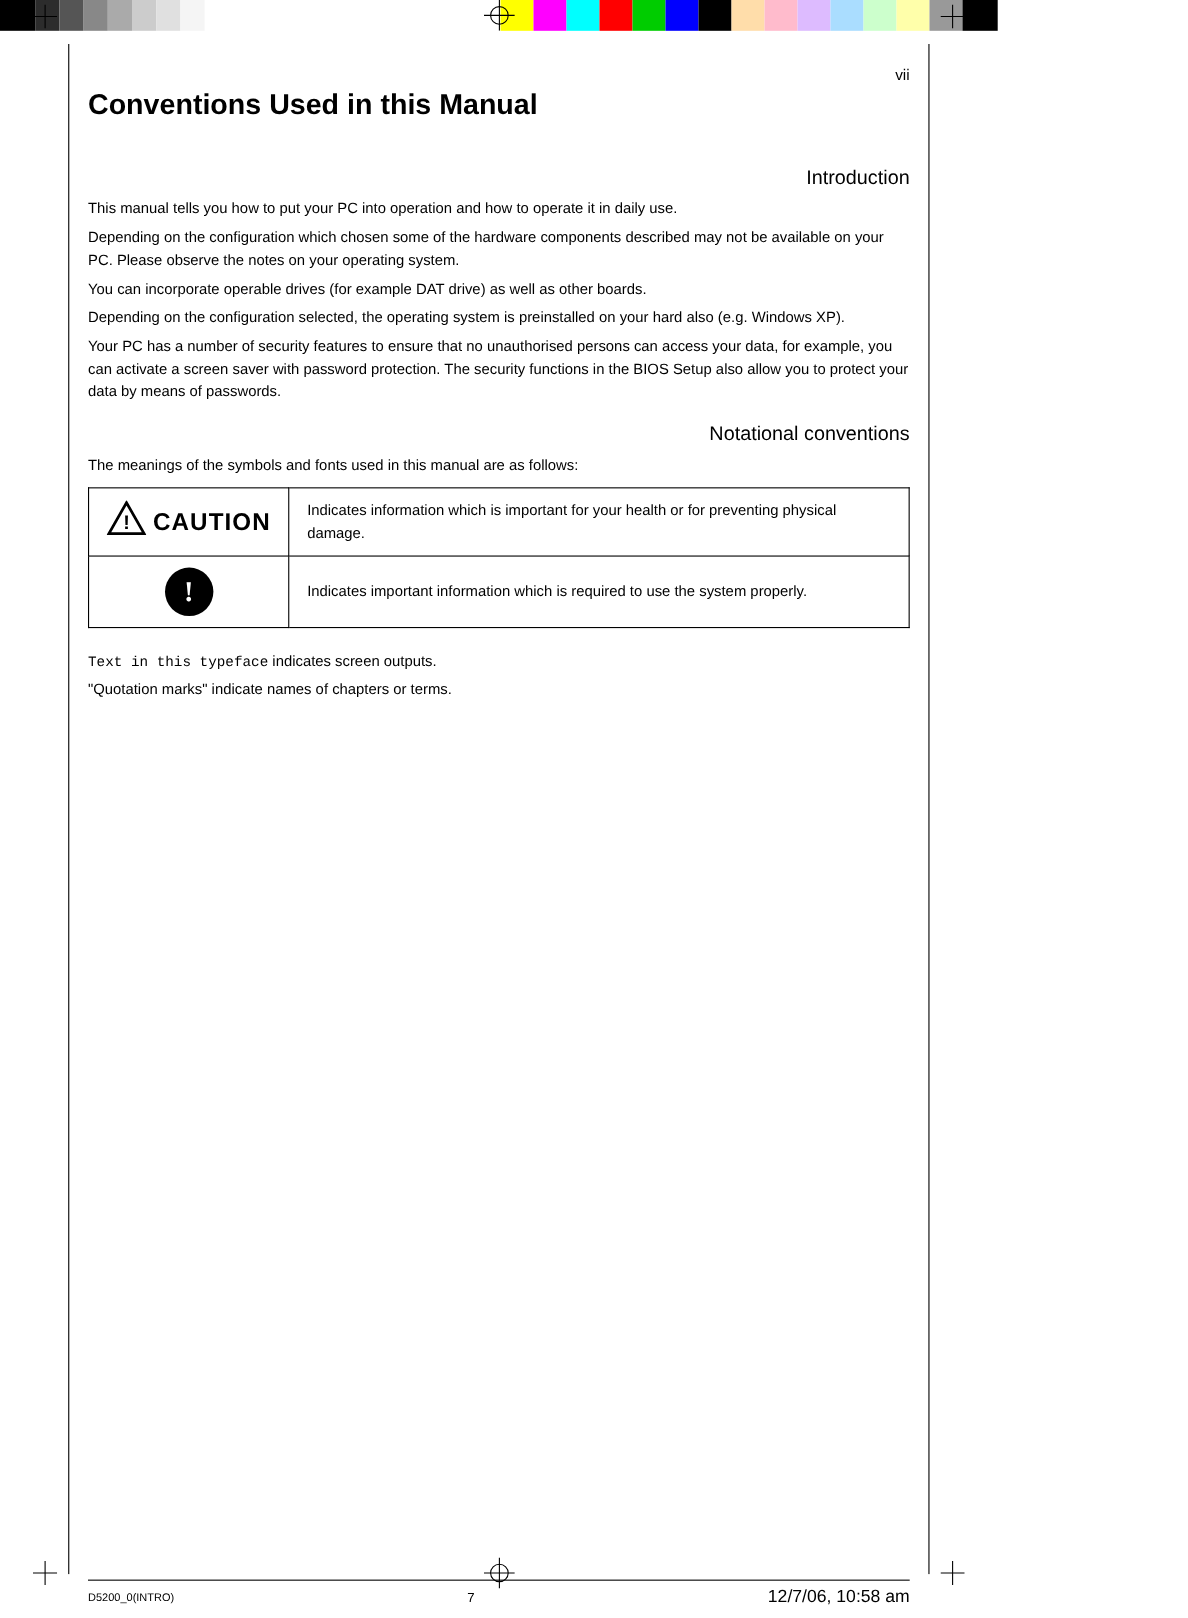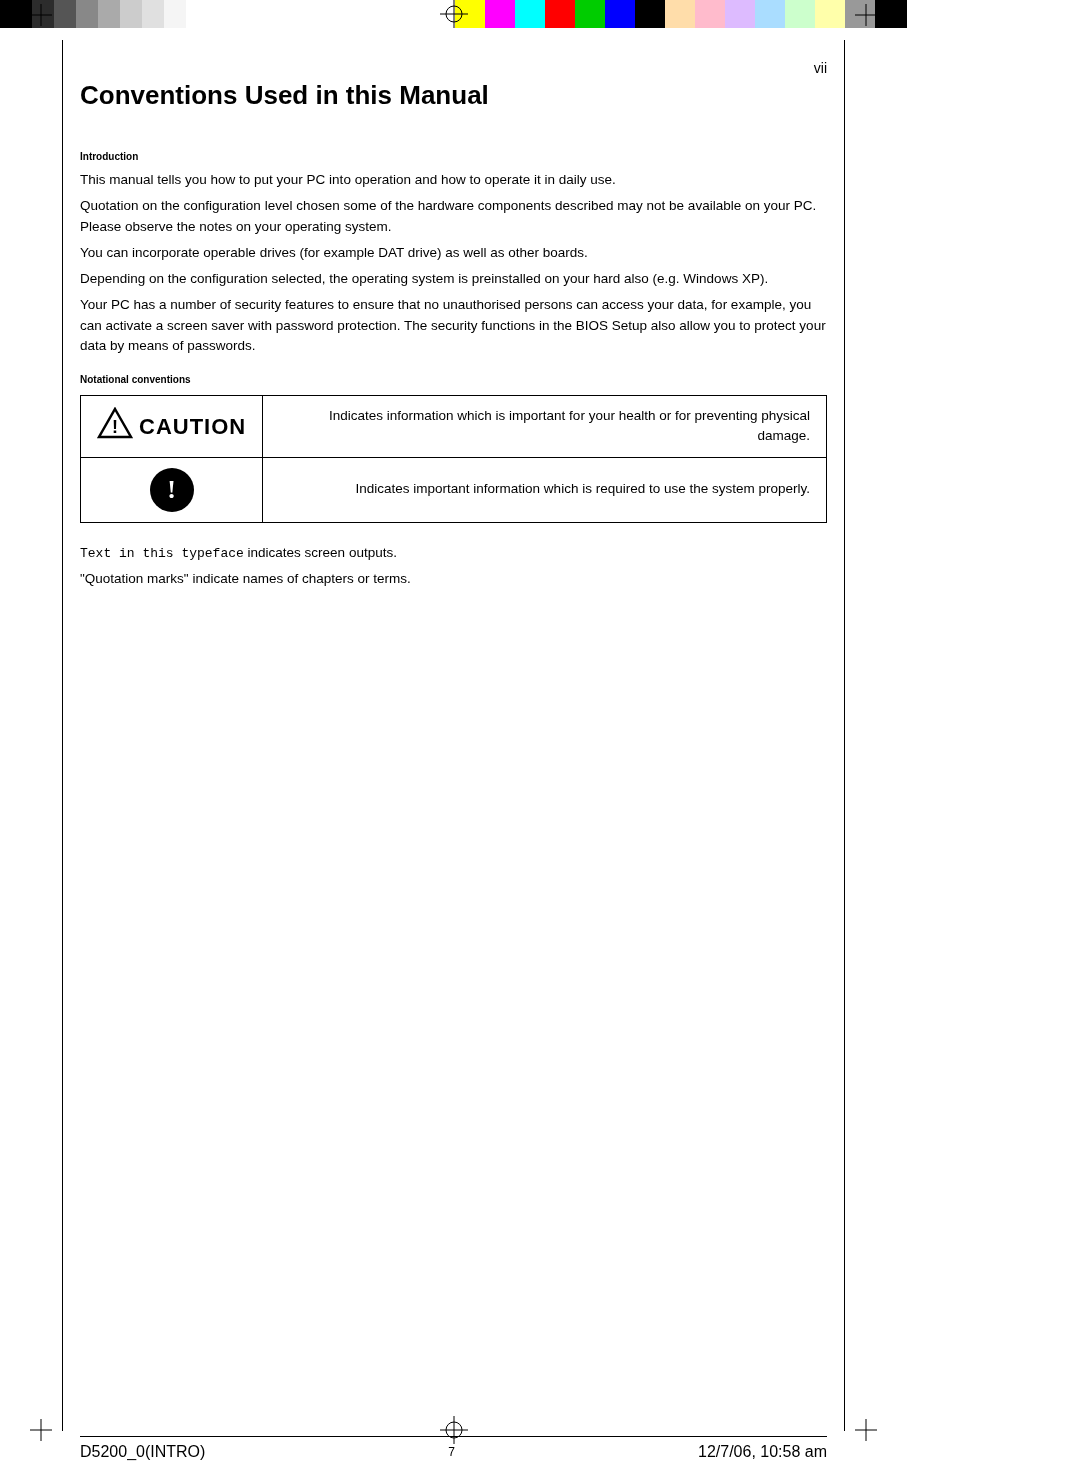--- a/index.html
+++ b/index.html
@@ -81,23 +81,24 @@
     }
 
     .page-title {
       font-size: 26px;
       font-weight: bold;
       margin-bottom: 40px;
       margin-top: 20px;
     }
 
     .section-heading {
-      font-weight: bold;
-      font-size: 10px;
+      font-weight: normal;
+      font-size: 18px;
       margin-bottom: 8px;
+      text-align: right;
     }
 
     .body-text {
       font-size: 13.5px;
       line-height: 1.5;
       margin-bottom: 6px;
     }
 
     .section-gap {
       margin-bottom: 18px;
@@ -110,21 +111,20 @@
       margin-top: 10px;
       margin-bottom: 20px;
     }
 
     .conventions-table td {
       border: 1px solid #000;
       padding: 10px 16px;
       vertical-align: middle;
       font-size: 13.5px;
       line-height: 1.5;
-      text-align: right;
     }
 
     .conventions-table .icon-cell {
       width: 140px;
       text-align: center;
       vertical-align: middle;
     }
 
     
     .caution-symbol {
@@ -197,21 +197,21 @@
       right: 80px;
       display: flex;
       justify-content: space-between;
       align-items: center;
       font-size: 12px;
       border-top: 1px solid #000;
       padding-top: 6px;
     }
 
     .footer-left {
-      font-size: 16px;
+      font-size: 10px;
     }
 
     .footer-center {
       font-size: 12px;
     }
 
     .footer-right {
       font-size: 16px;
     }
 
@@ -301,28 +301,29 @@
 
   <div class="page-number-top">vii</div>
 
   <div class="content">
 
     <h1 class="page-title">Conventions Used in this Manual</h1>
 
     <div class="section-gap">
       <p class="section-heading">Introduction</p>
       <p class="body-text">This manual tells you how to put your PC into operation and how to operate it in daily use.</p>
-      <p class="body-text">Quotation on the configuration level chosen some of the hardware components described may not be available on your PC. Please observe the notes on your operating system.</p>
+      <p class="body-text">Depending on the configuration which chosen some of the hardware components described may not be available on your PC. Please observe the notes on your operating system.</p>
       <p class="body-text">You can incorporate operable drives (for example DAT drive) as well as other boards.</p>
       <p class="body-text">Depending on the configuration selected, the operating system is preinstalled on your hard also (e.g. Windows XP).</p>
       <p class="body-text">Your PC has a number of security features to ensure that no unauthorised persons can access your data, for example, you can activate a screen saver with password protection. The security functions in the BIOS Setup also allow you to protect your data by means of passwords.</p>
     </div>
 
     <div class="section-gap">
       <p class="section-heading">Notational conventions</p>
+      <p class="body-text">The meanings of the symbols and fonts used in this manual are as follows:</p>
 
       <table class="conventions-table">
         <tbody>
           <tr>
             <td class="icon-cell">
               <div class="caution-symbol">
                 <span class="caution-triangle">
                   <svg width="36" height="32" viewBox="0 0 36 32" xmlns="http://www.w3.org/2000/svg">
                     <polygon points="18,2 34,30 2,30" fill="none" stroke="#000" stroke-width="2.5"></polygon>
                     <text x="18" y="26" text-anchor="middle" font-size="18" font-weight="bold" font-family="Arial">!</text>

